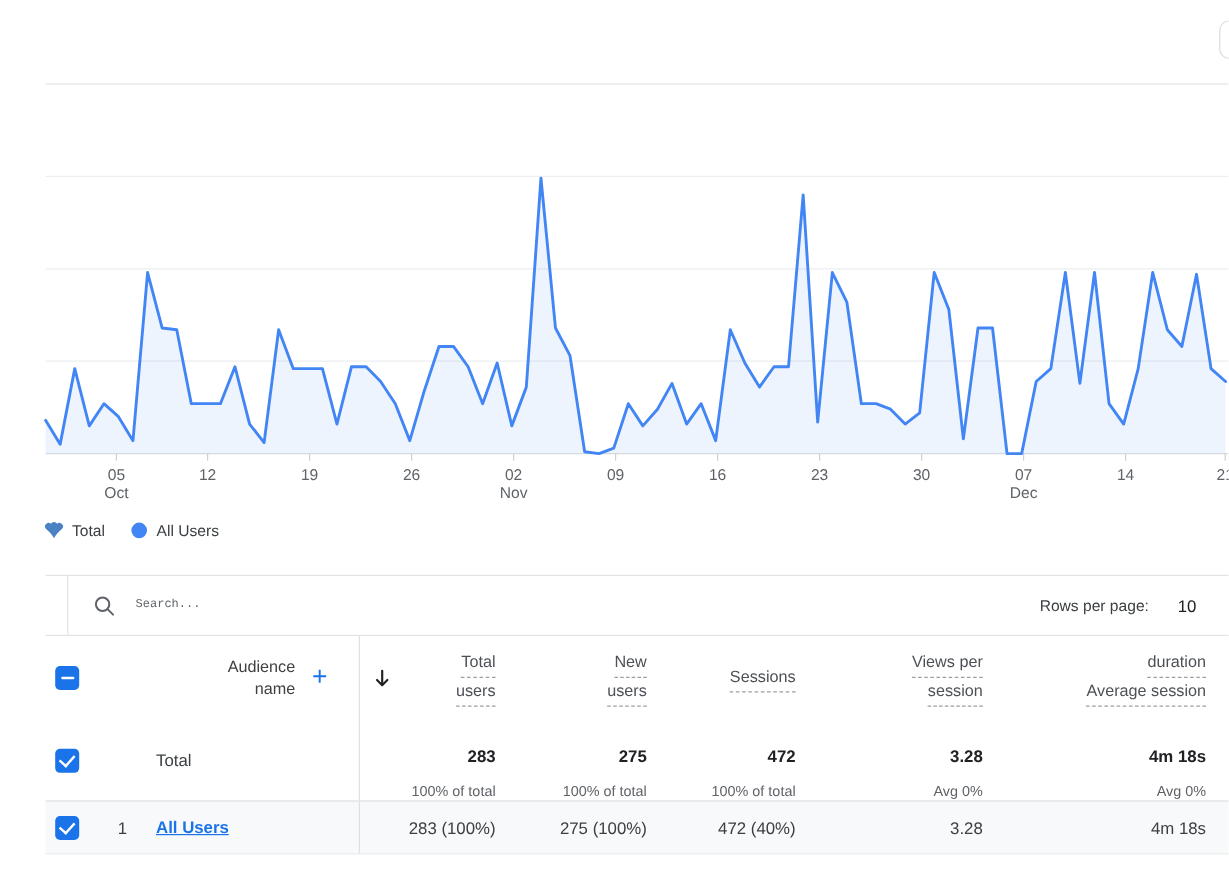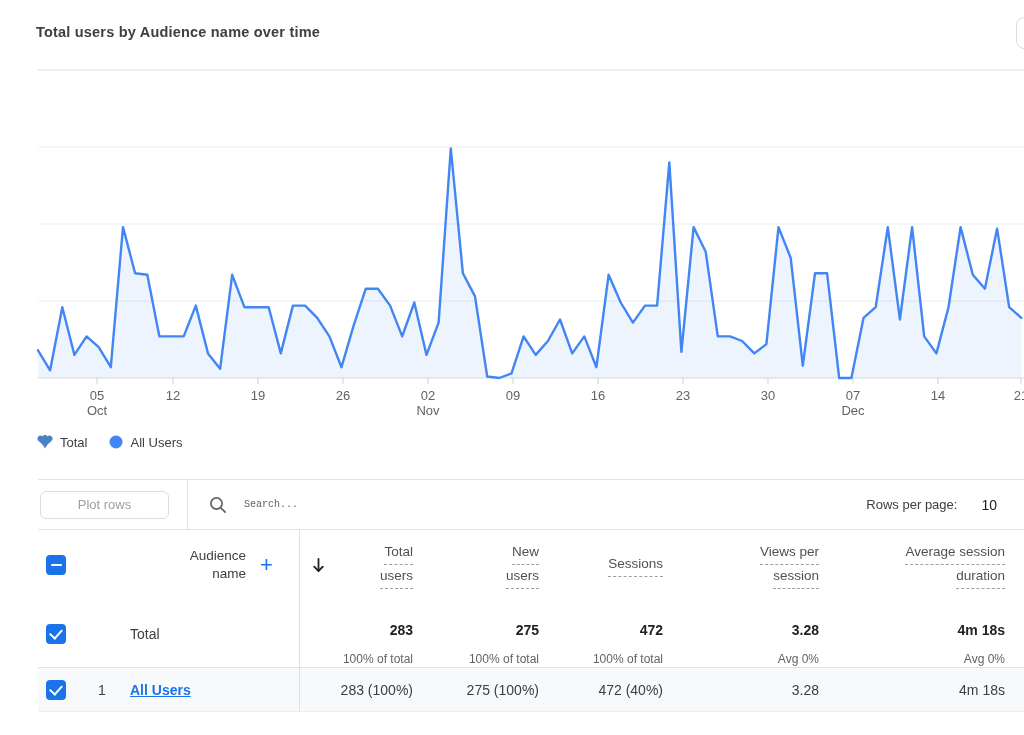--- a/index.html
+++ b/index.html
@@ -62,21 +62,20 @@
   .rcell{text-align:right;padding-right:10px;font-size:14px;color:#3c4043;}
   .total-label{font-size:14px;color:#3c4043;padding-left:10px;}
   .row-link{font-size:14px;font-weight:600;color:#1a73e8;text-decoration:underline;
             padding-left:10px;cursor:pointer;display:inline-block;}
 </style>
 </head>
 <body>
 
 <div class="page">
 
-  <div class="page-title">Total users by Audience name over time</div>
   <div class="stub-btn"></div>
 
   <svg class="chart-svg" width="1024" height="460" viewBox="0 0 1024 460">
       <line x1="38" y1="301" x2="1024" y2="301" stroke="#eceef0" stroke-width="1"></line>
       <line x1="38" y1="224" x2="1024" y2="224" stroke="#eceef0" stroke-width="1"></line>
       <line x1="38" y1="147" x2="1024" y2="147" stroke="#eceef0" stroke-width="1"></line>
       <line x1="38" y1="70" x2="1024" y2="70" stroke="#e0e0e0" stroke-width="1"></line>
       <line x1="38" y1="378" x2="1024" y2="378" stroke="#dadce0" stroke-width="1"></line>
       <line x1="97" y1="378" x2="97" y2="384" stroke="#cfd1d4" stroke-width="1"></line>
       <line x1="173" y1="378" x2="173" y2="384" stroke="#cfd1d4" stroke-width="1"></line>
@@ -145,21 +144,20 @@
     </div>
     <div class="legend-item">
       <svg width="14" height="14" viewBox="0 0 14 14">
         <circle cx="7" cy="7" r="6.5" fill="#4285f4"></circle>
       </svg>
       <span>All Users</span>
     </div>
   </div>
 
   <div class="toolbar">
-    <div class="plot-rows">Plot rows</div>
     <div class="tb-divider"></div>
     <div class="search-wrap">
       <svg width="20" height="20" viewBox="0 0 20 20">
         <circle cx="8.5" cy="8.5" r="5.6" fill="none" stroke="#5f6368" stroke-width="1.7"></circle>
         <line x1="12.8" y1="12.8" x2="17.2" y2="17.2" stroke="#5f6368" stroke-width="1.7" stroke-linecap="round"></line>
       </svg>
       <input class="search-input" type="text" placeholder="Search..." style="">
     </div>
     <div class="rpp">
       <span class="rpp-label">Rows per page:</span>
@@ -203,22 +201,22 @@
             <div><span class="dashed">users</span></div>
           </div>
           <div class="mh">
             <div><span class="dashed">Sessions</span></div>
           </div>
           <div class="mh">
             <div><span class="dashed">Views per</span></div>
             <div><span class="dashed">session</span></div>
           </div>
           <div class="mh">
+            <div><span class="dashed">duration</span></div>
             <div><span class="dashed">Average session</span></div>
-            <div><span class="dashed">duration</span></div>
           </div>
         </div>
     </div>
 
     <div class="trow totals-row">
       <div class="trow-left">
         <div class="lcell-check">
           <div class="cb">
               <div class="check"></div>
             </div>

